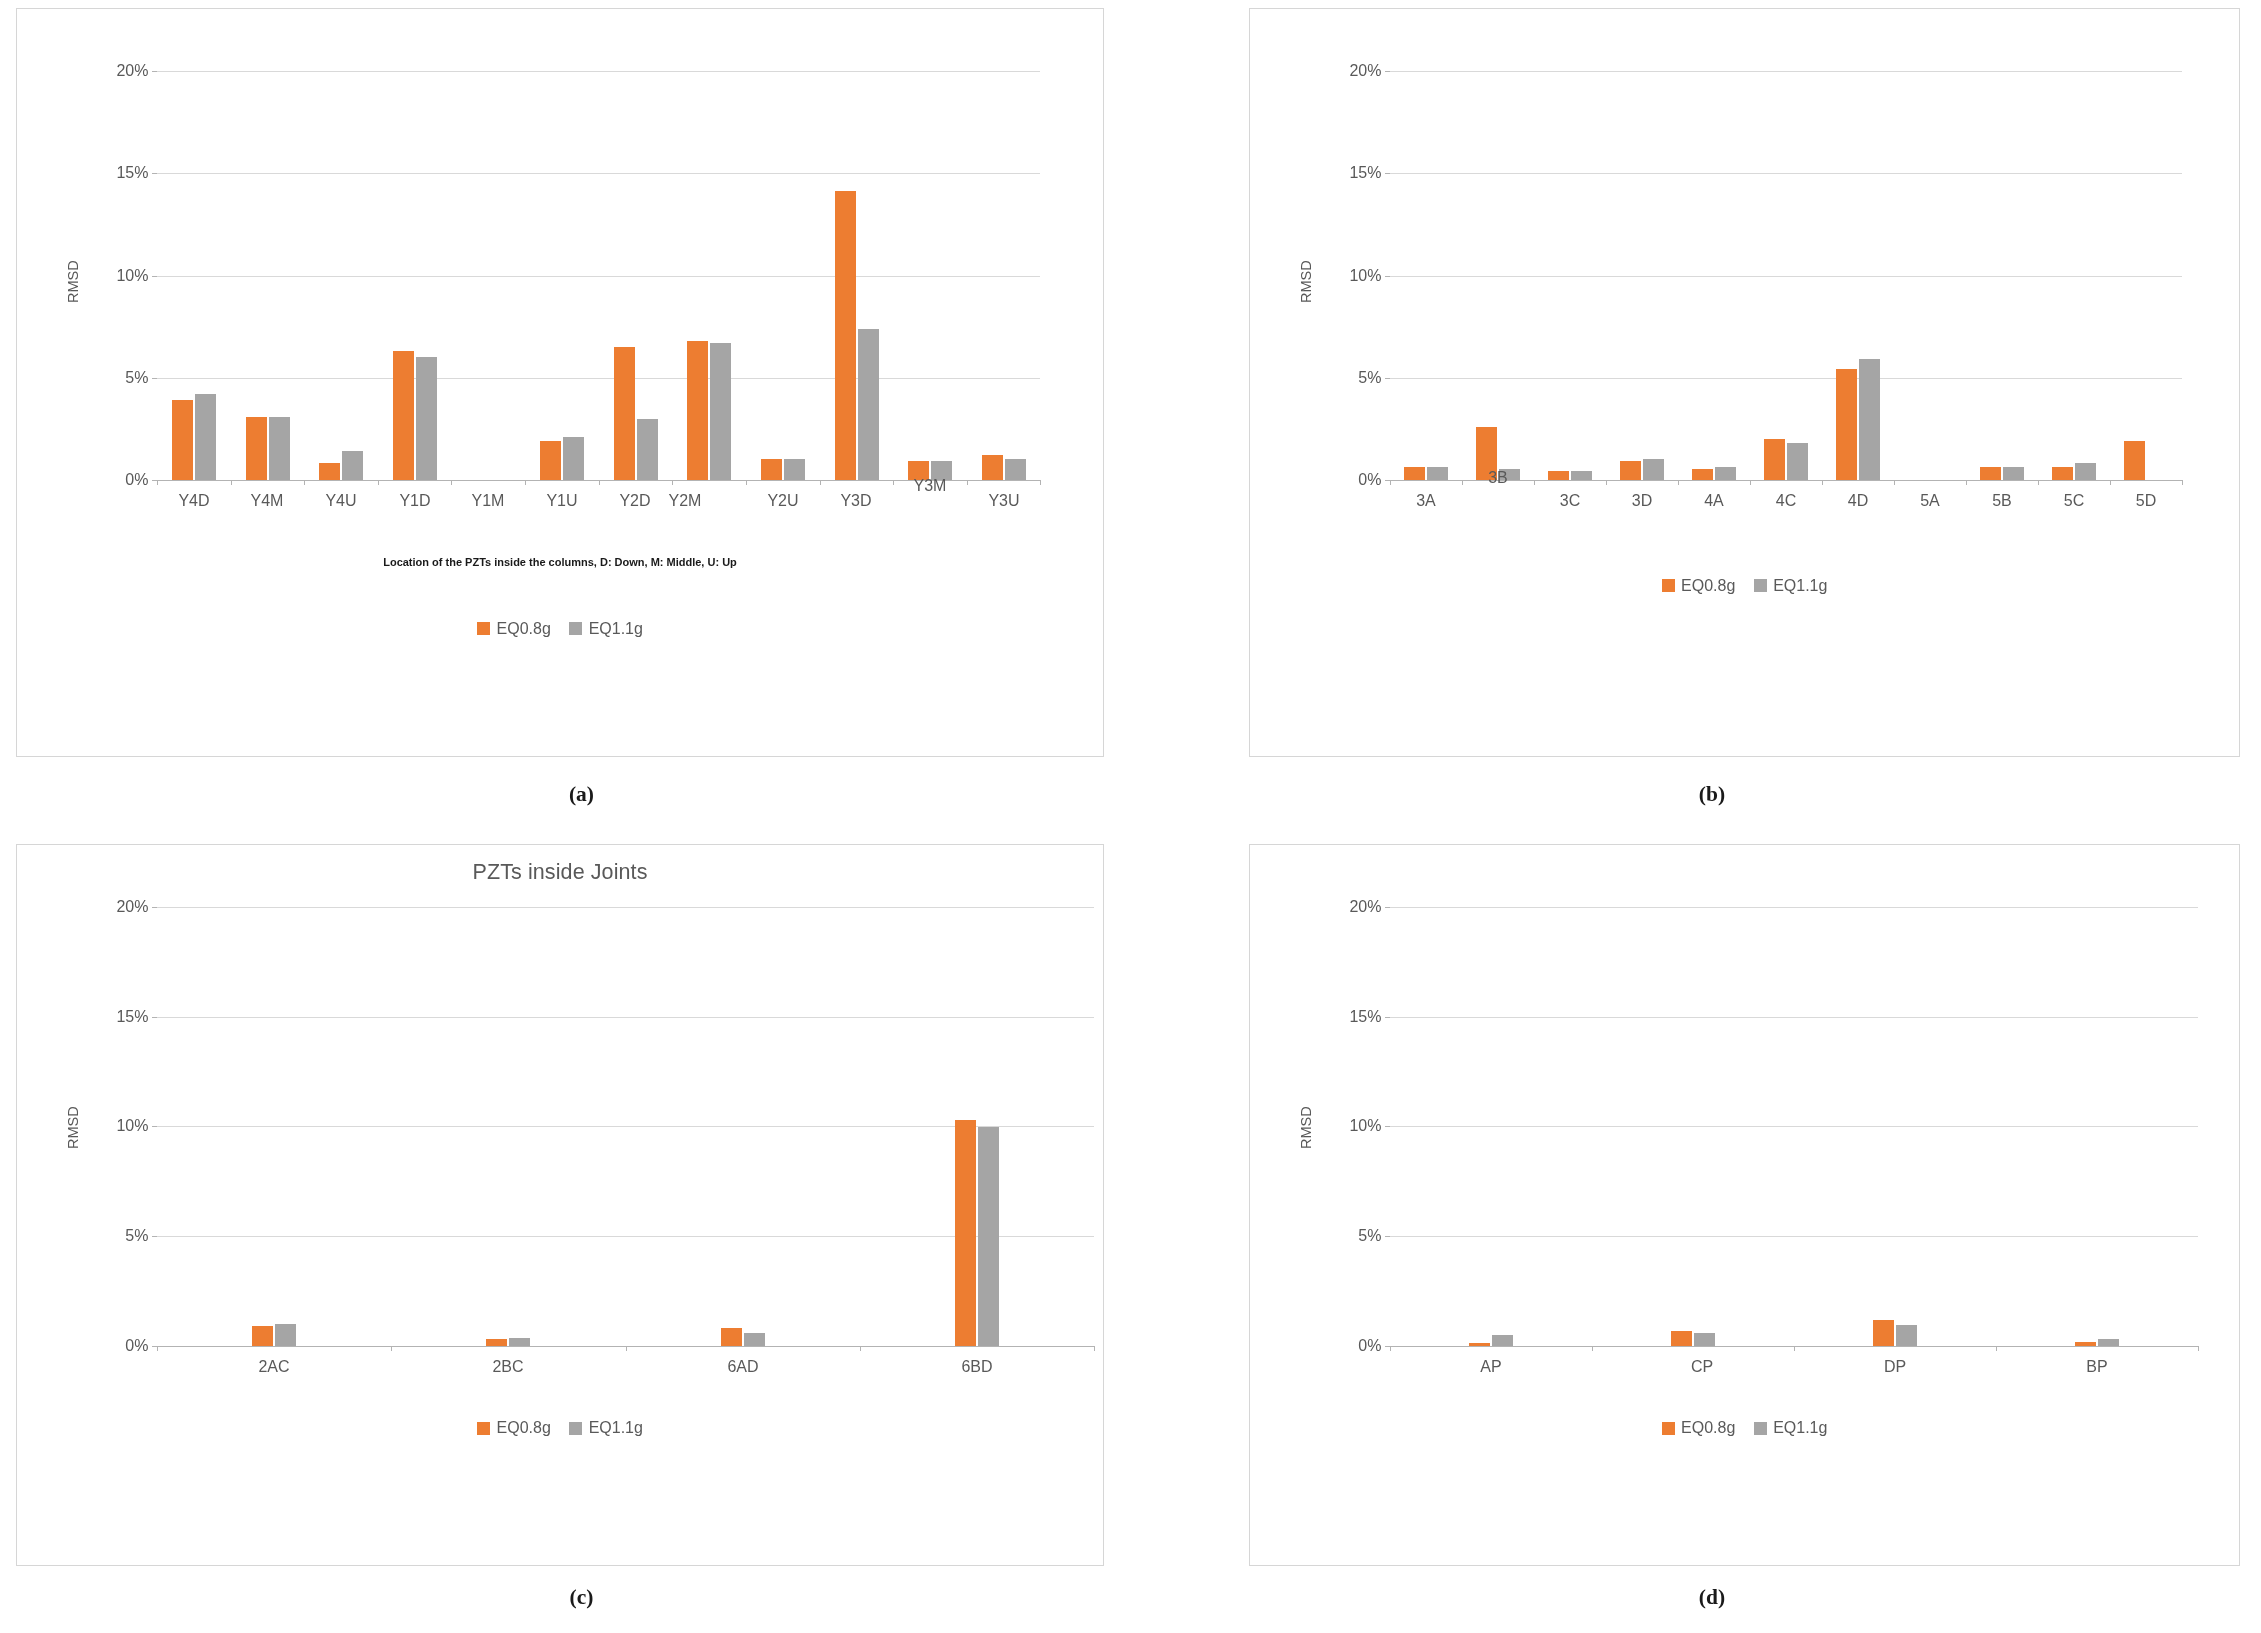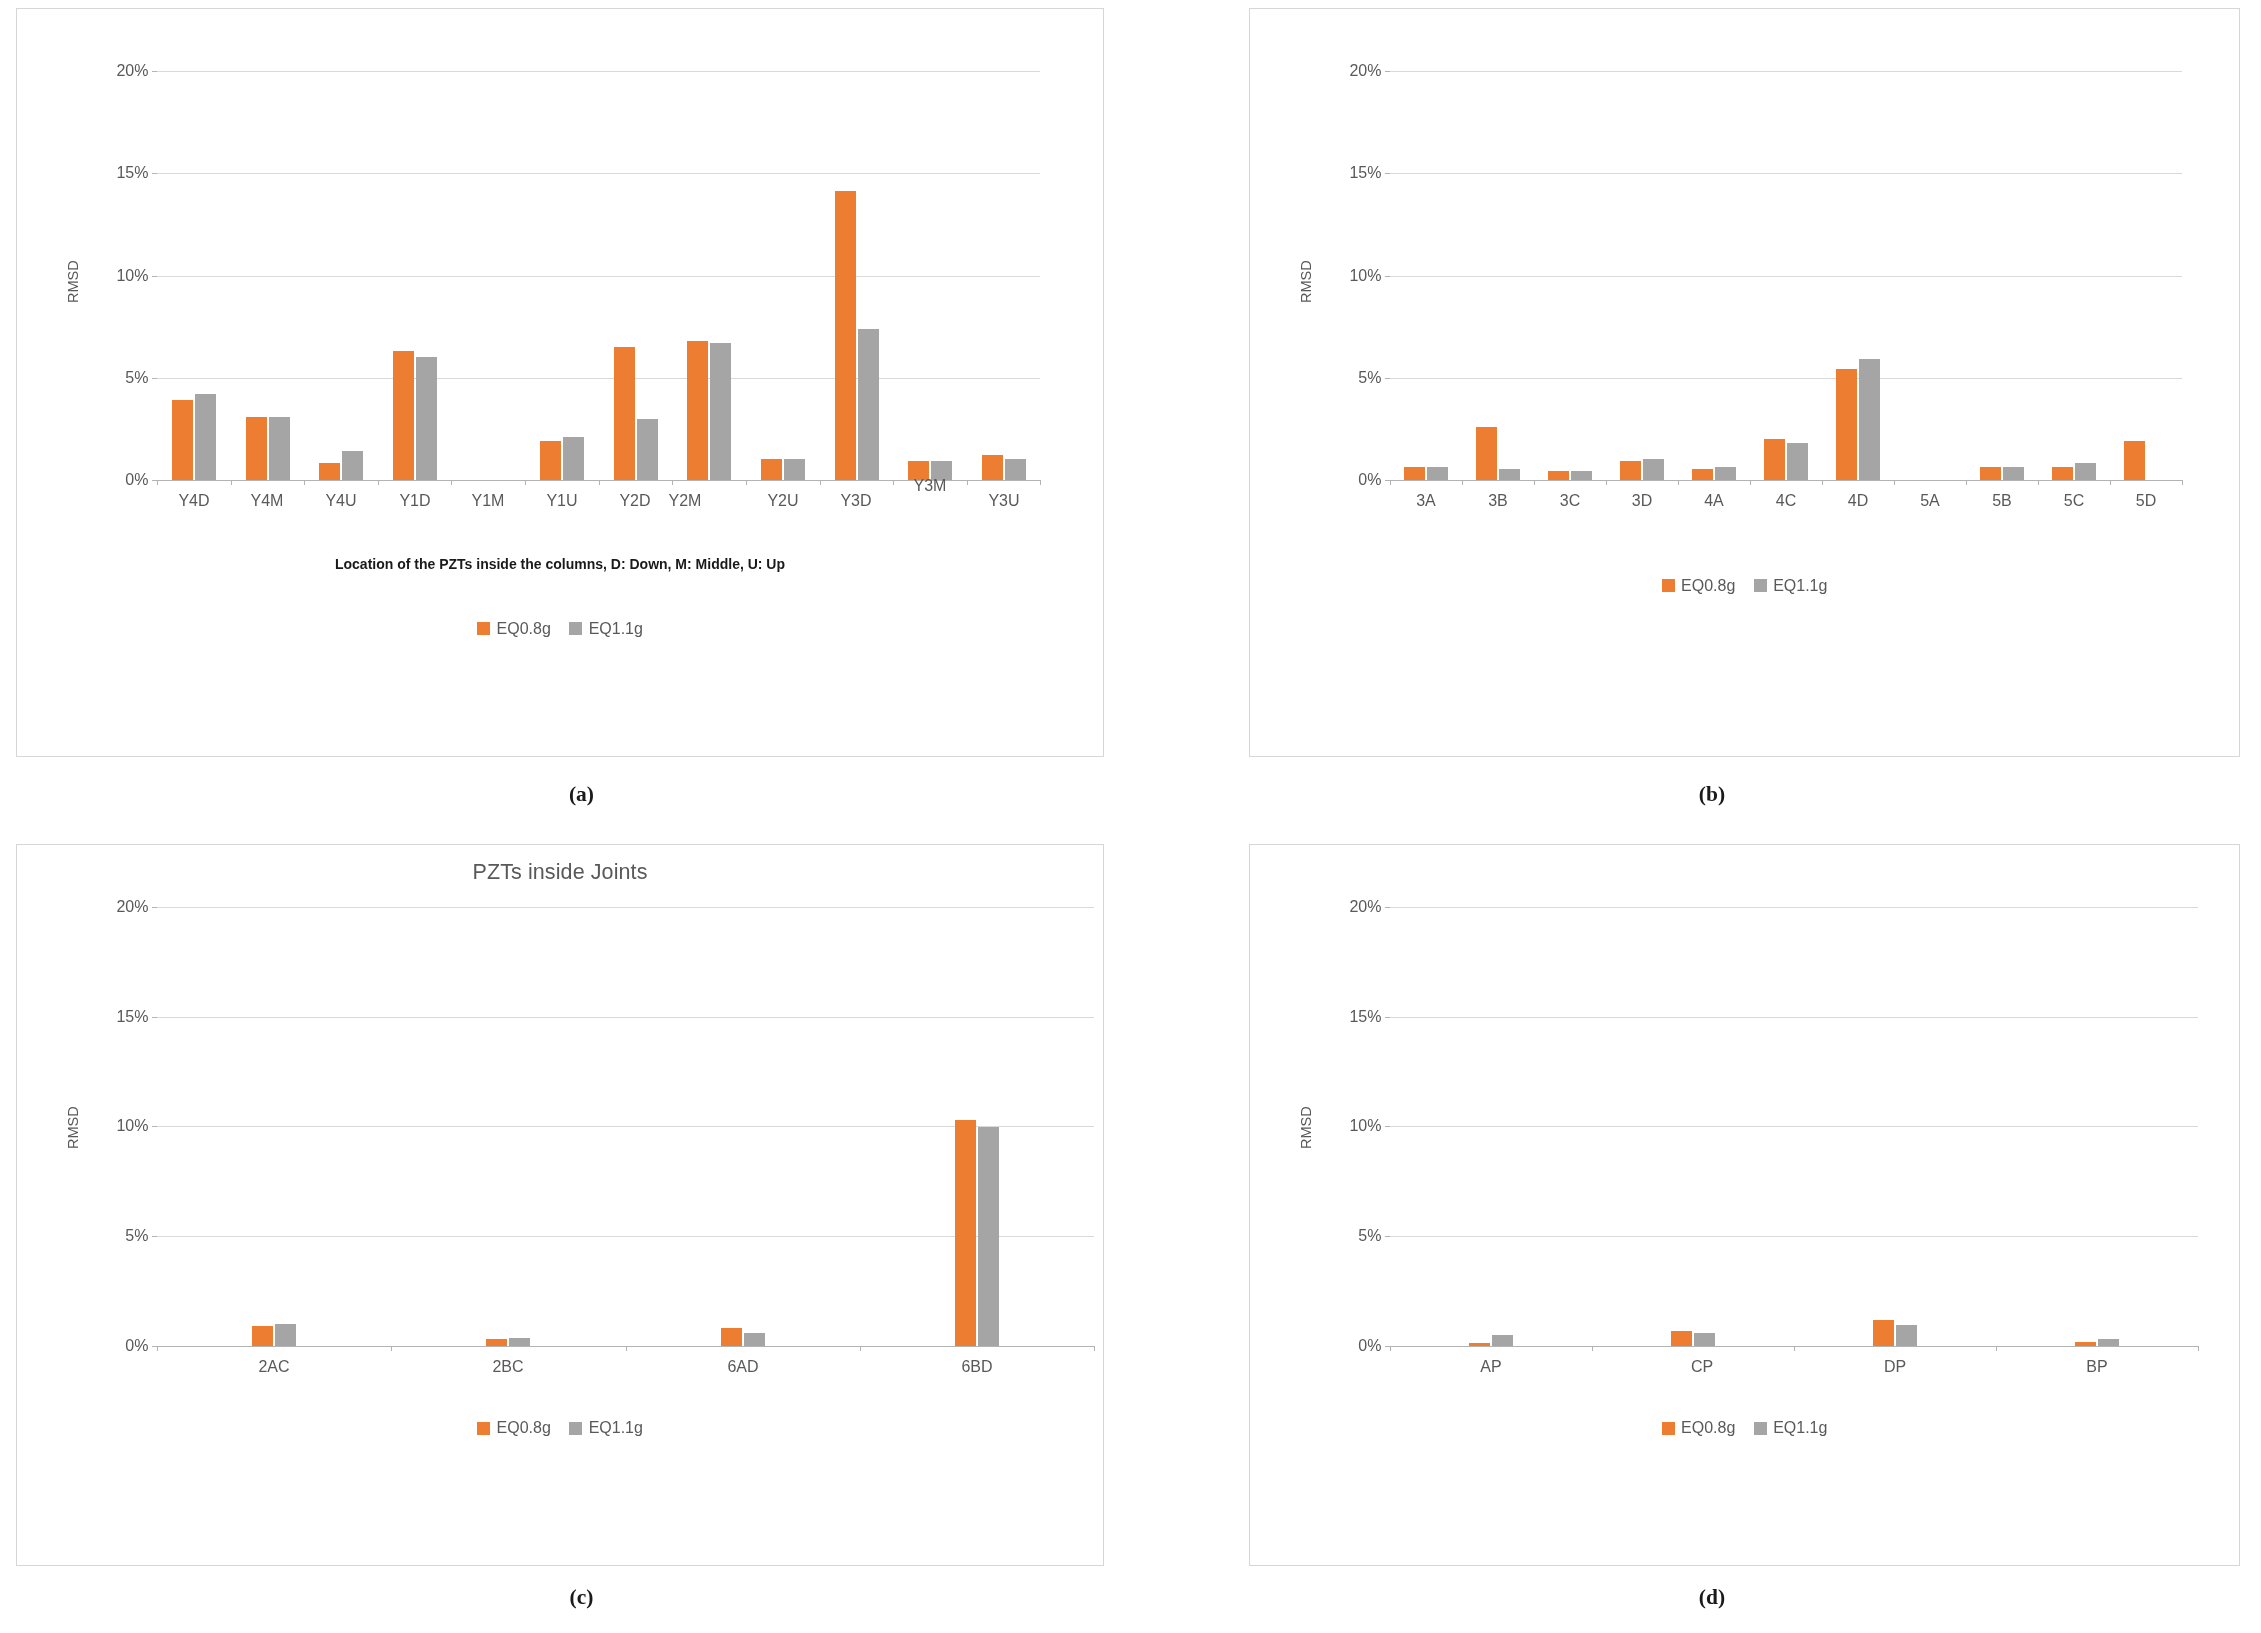--- a/index.html
+++ b/index.html
@@ -56,21 +56,21 @@
   .axis-title-y {
     position: absolute;
     font-size: 14.5px;
     color: #595959;
     transform: rotate(-90deg);
     transform-origin: left top;
     white-space: nowrap;
   }
   .axis-title-x {
     position: absolute;
-    font-size: 14px;
+    font-size: 11px;
     font-weight: bold;
     color: #1a1a1a;
     text-align: center;
     white-space: nowrap;
   }
   .gridline {
     position: absolute;
     height: 0.5px;
     background: #d9d9d9;
     left: 0;
@@ -297,21 +297,21 @@
           <div class="cat-group" style="left: 0px; width: 72px;">
             <div class="bar s0" style="height: 12.3px;"></div>
             <div class="bar s1" style="height: 12.3px;"></div>
           </div>
           <div class="cat-label" style="left: 36px; top: 421px;">3A</div>
           <div class="cat-tick" style="left: 0px; top: 409px;"></div>
           <div class="cat-group" style="left: 72px; width: 72px;">
             <div class="bar s0" style="height: 53px;"></div>
             <div class="bar s1" style="height: 10.2px;"></div>
           </div>
-          <div class="cat-label" style="left: 108px; top: 421px;">3B</div>
+          <div class="cat-label" style="left: 108px; top: 398px;">3B</div>
           <div class="cat-tick" style="left: 72px; top: 409px;"></div>
           <div class="cat-group" style="left: 144px; width: 72px;">
             <div class="bar s0" style="height: 8.2px;"></div>
             <div class="bar s1" style="height: 8.2px;"></div>
           </div>
           <div class="cat-label" style="left: 180px; top: 421px;">3C</div>
           <div class="cat-tick" style="left: 144px; top: 409px;"></div>
           <div class="cat-group" style="left: 216px; width: 72px;">
             <div class="bar s0" style="height: 18.4px;"></div>
             <div class="bar s1" style="height: 20.5px;"></div>

